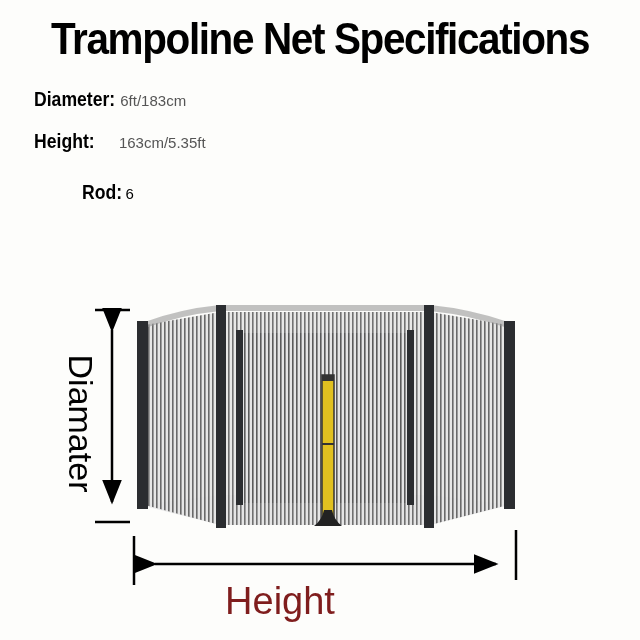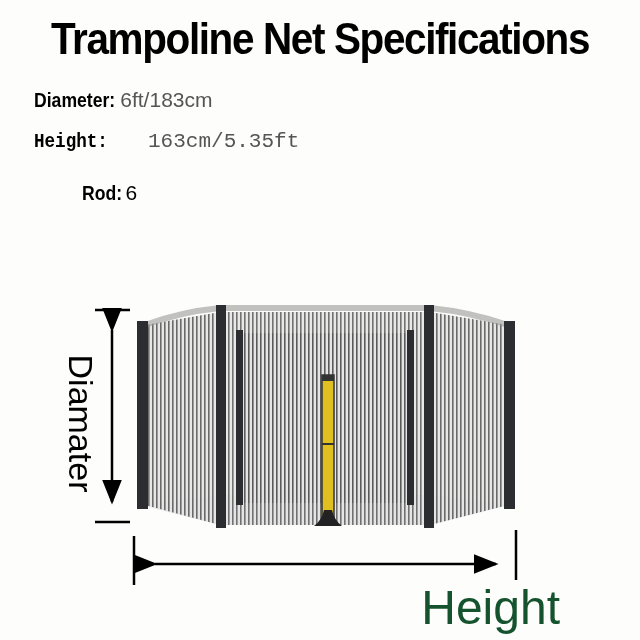--- a/index.html
+++ b/index.html
@@ -1,26 +1,26 @@
 <!DOCTYPE html>
 <html><head>
 <meta charset="utf-8">
 <style>
   html, body { margin:0; padding:0; }
   body { width:640px; height:640px; background:#fdfdfb; position:relative; overflow:hidden; font-family:"Liberation Sans", sans-serif; }
   .title { position:absolute; left:0; top:14px; width:640px; text-align:center; font-family:"Liberation Sans", sans-serif; font-weight:bold; font-size:44px; letter-spacing:-1.5px; color:#000; transform:scaleX(0.92); transform-origin:center; }
   .spec { position:absolute; left:34px; display:flex; align-items:baseline; }
   .spec .lbl { font-weight:bold; font-size:20px; color:#000; transform:scaleX(0.88); transform-origin:left; display:inline-block; }
-  .spec .val { font-size:21px; color:#555; }
+  .spec .val { font-size:15px; color:#555; }
   .s1 { top:88px;justify-content:flex-end; } .s1 .val { margin-left:-6px; }
-  .s2 { top:130px;font-family:Liberation Mono, monospace; } .s2 .val { margin-left:30px; }
+  .s2 { top:130px; } .s2 .val { margin-left:16px; }
   .s3 { top:181px;margin-left:48px; } .s3 .val { color:#000; margin-left:-2px; }
   svg { position:absolute; left:0; top:0; }
   .vlabel { position:absolute; left:30px; top:404px; font-size:34px; color:#000; transform:rotate(90deg); transform-origin:center; width:140px; text-align:center; margin-left:-20px; }
-  .hlabel { position:absolute; left:0; top:580px; width:560px; text-align:right; font-size:48px; color:#14532d; }
+  .hlabel { position:absolute; left:0; top:580px; width:560px; text-align:center; font-size:38px; color:#7f1d1d; }
 </style>
 </head>
 <body>
 
 <div class="title">Trampoline Net Specifications</div>
 
 <div class="spec s1">
   <span class="lbl">Diameter:</span>
   <span class="val">6ft/183cm</span>
 </div>

